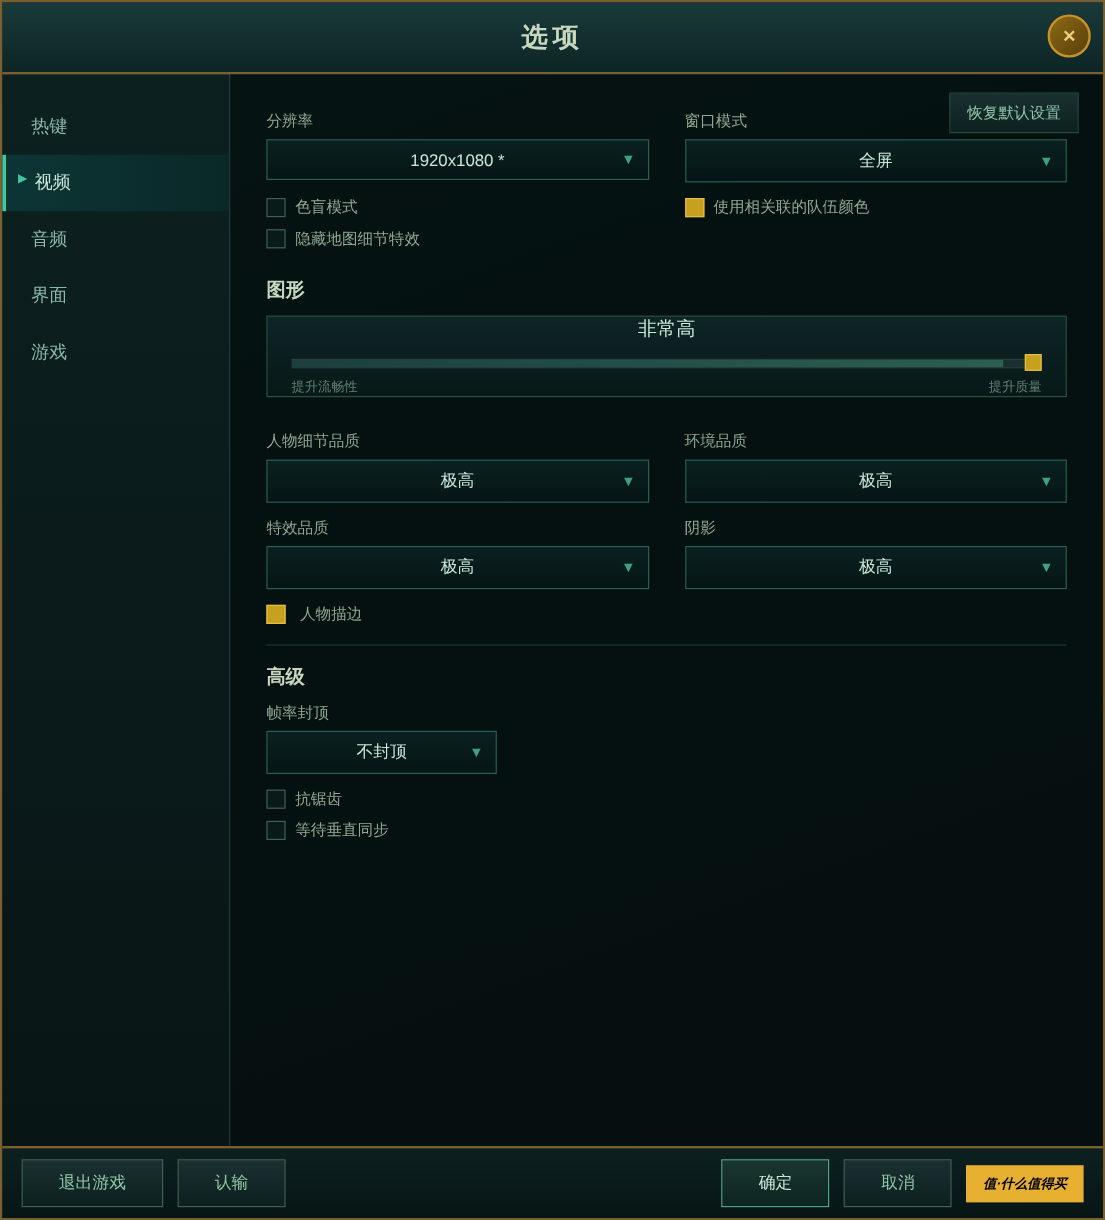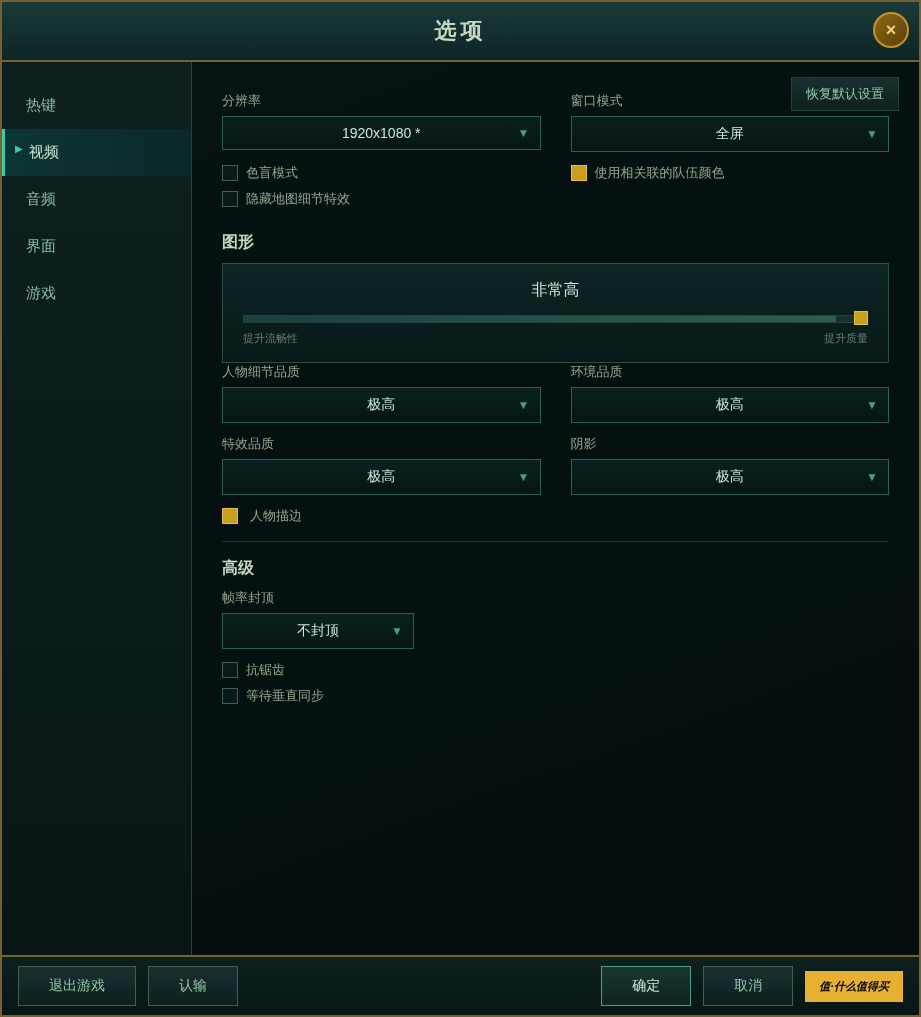--- a/index.html
+++ b/index.html
@@ -201,22 +201,22 @@
       height: 16px;
       background: #c8a020;
       border: 1px solid #e0c040;
       flex-shrink: 0;
     }
 
     
     .graphics-box {
       background: linear-gradient(180deg, #0d2525 0%, #081818 100%);
       border: 1px solid #2a5040;
-      padding: 16px 20px;
-      margin-bottom: 0;
+      padding: 0 20px;
+      margin-bottom: 28px;
     }
 
     .graphics-preset {
       text-align: center;
       color: #c8e8d8;
       font-size: 16px;
       margin-bottom: 12px;
     }
 
     .slider-container {

